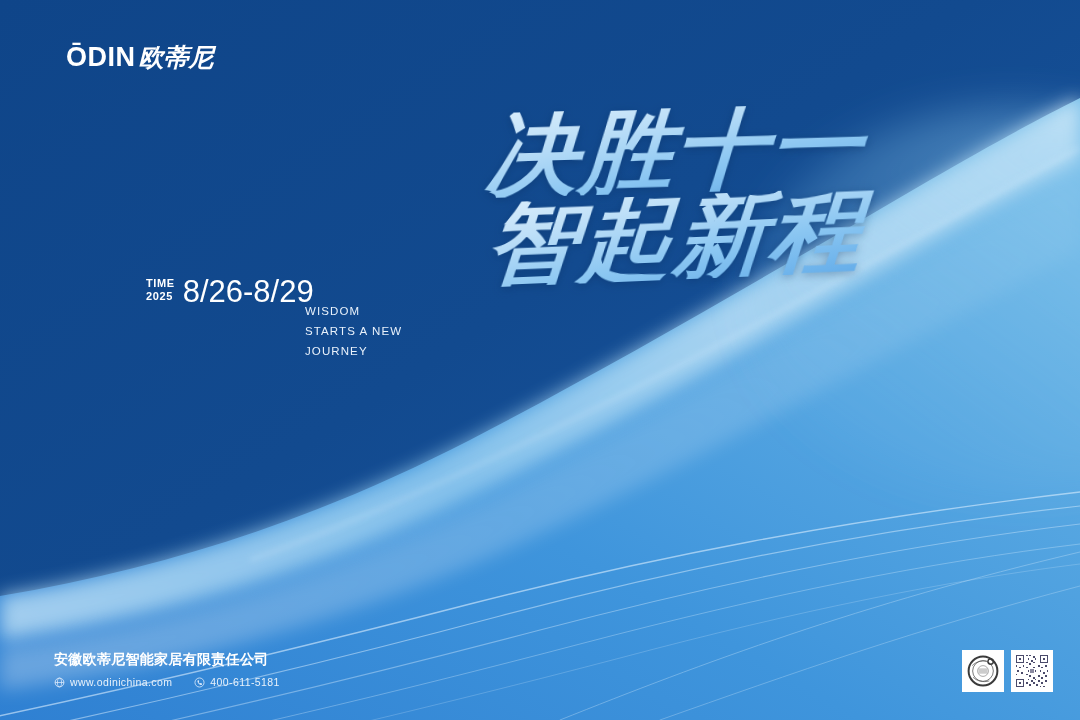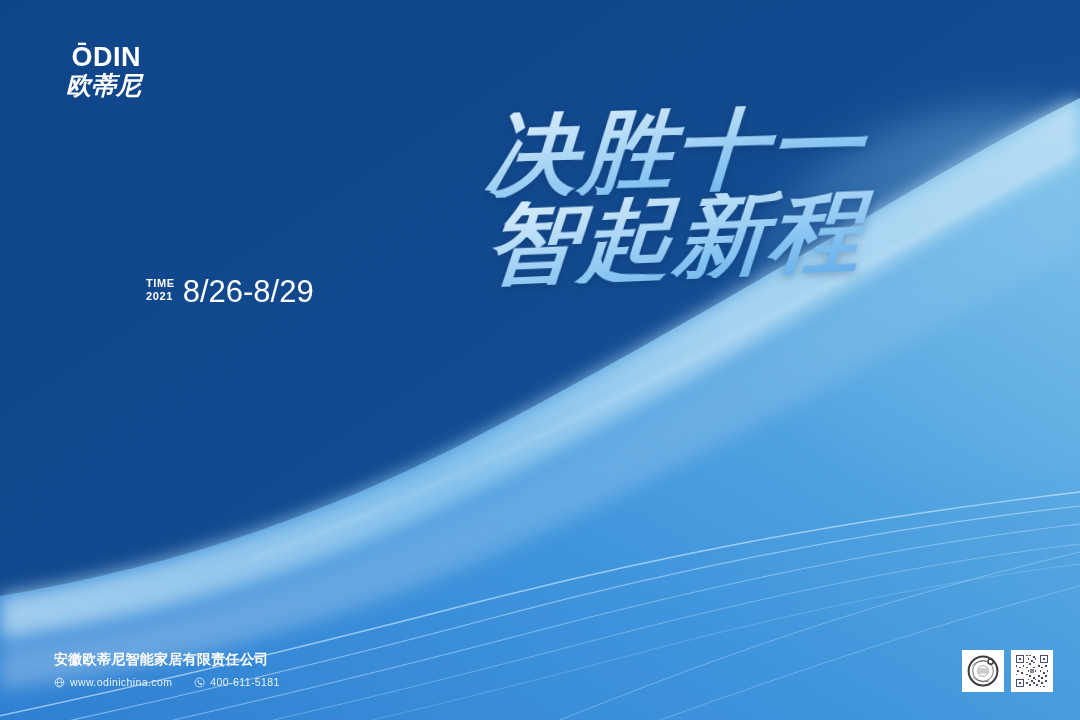--- a/index.html
+++ b/index.html
@@ -28,21 +28,20 @@
 
   
   .logo {
     position: absolute;
     left: 66px;
     top: 44px;
     display: flex;
     align-items: flex-end;
     gap: 3px;
     z-index: 6;
-    flex-direction: column;
   }
   .logo-latin {
     color: #ffffff;
     font-size: 27px;
     font-weight: 700;
     letter-spacing: 0.5px;
     line-height: 1;
     position: relative;
   }
   .logo-cn {
@@ -271,25 +270,30 @@
   </div>
 
   <div class="title-block">
     <div class="cal-line cal-line-1">决胜十一</div>
     <div class="cal-line cal-line-2">智起新程</div>
   </div>
 
   <div class="time-row">
     <div class="time-stack">
       <div>TIME</div>
-      <div>2021</div>
+      <div>2025</div>
     </div>
     <div class="date-text">8/26-8/29</div>
   </div>
 
+  <div class="tagline">
+    <div>WISDOM</div>
+    <div>STARTS A NEW</div>
+    <div>JOURNEY</div>
+  </div>
 
   <div class="subtitle">
   </div>
 
   <div class="footer">
     <div class="footer-company">安徽欧蒂尼智能家居有限责任公司</div>
     <div class="footer-contact">
       <div class="contact-item">
         <svg class="c-icon" viewBox="0 0 16 16">
           <circle cx="8" cy="8" r="6.4" fill="none" stroke="#dceafb" stroke-width="1.3"></circle>

